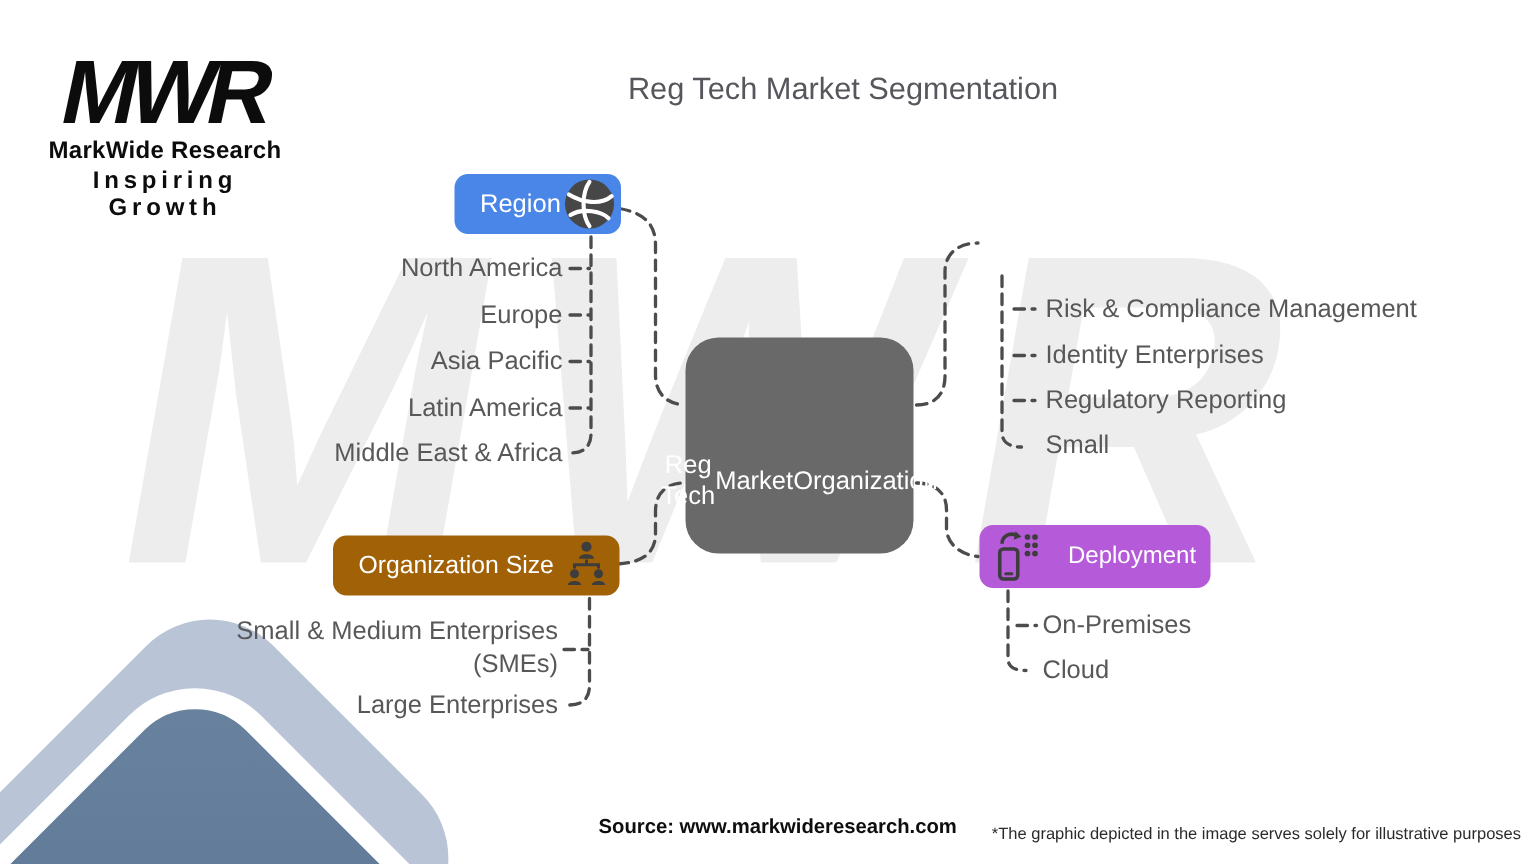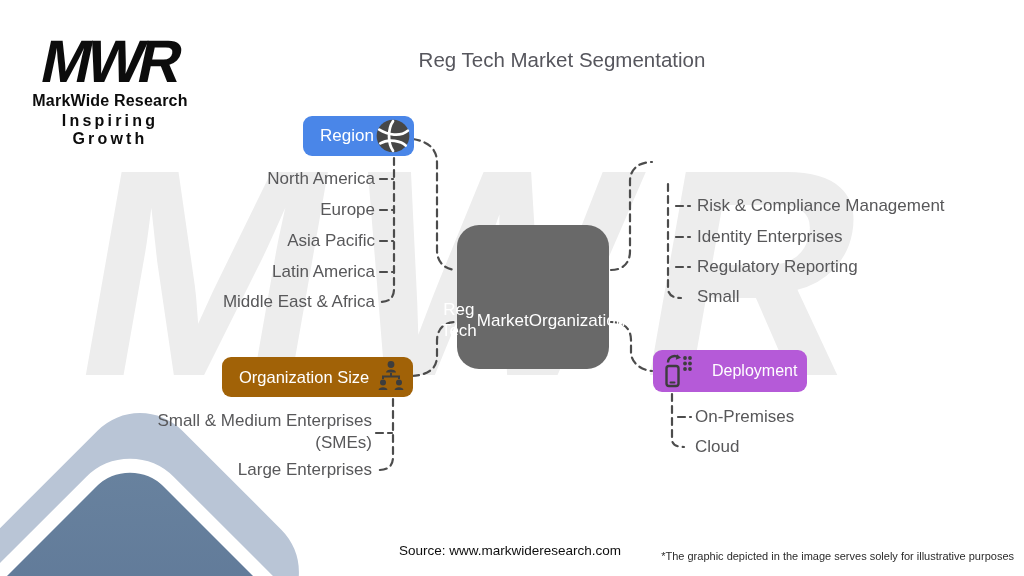--- a/index.html
+++ b/index.html
@@ -39,21 +39,21 @@
                    padding:0 8px 0 7px;gap:16px;font-size:16px;}
   .center-node{position:absolute;left:457px;top:225px;width:152px;height:144px;
                background:#696969;border-radius:22px;color:#fff;z-index:5;
                display:flex;flex-direction:row;align-items:center;justify-content:center;
                padding-top:46px;box-sizing:border-box;font-size:17px;line-height:21px;
                text-align:center;}
   
   .item{position:absolute;font-size:17px;color:#58585a;line-height:22px;z-index:5;}
   .item-r{text-align:right;}
   
-  .source{position:absolute;left:399px;top:543px;font-size:13.5px;font-weight:normal;
+  .source{position:absolute;left:399px;top:543px;font-size:13.5px;font-weight:bold;
           color:#0e0e0e;z-index:5;}
   .disclaimer{position:absolute;right:10px;top:550px;font-size:11px;color:#2b2b2b;z-index:5;}
   .icon{flex:0 0 auto;display:block;}
 </style>
 </head>
 <body>
 
 <div class="stage">
 
   <div class="watermark">MWR</div>

